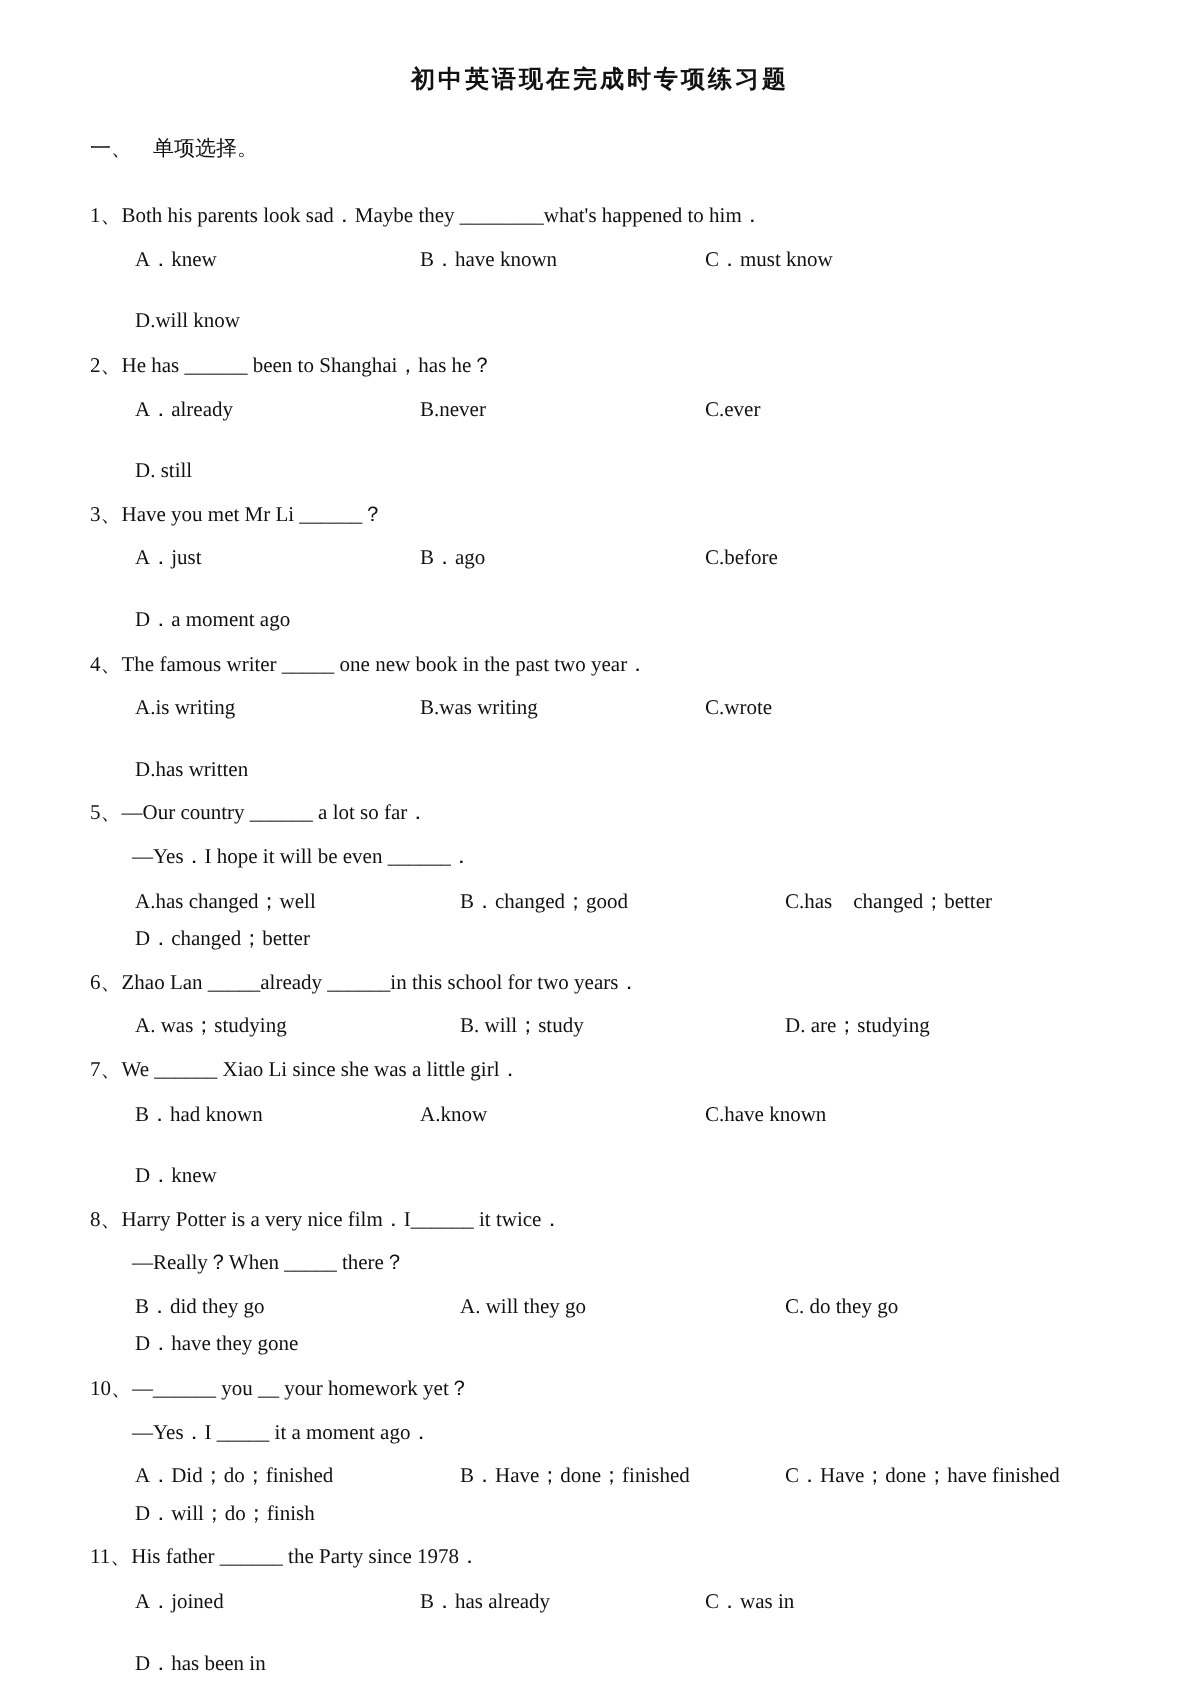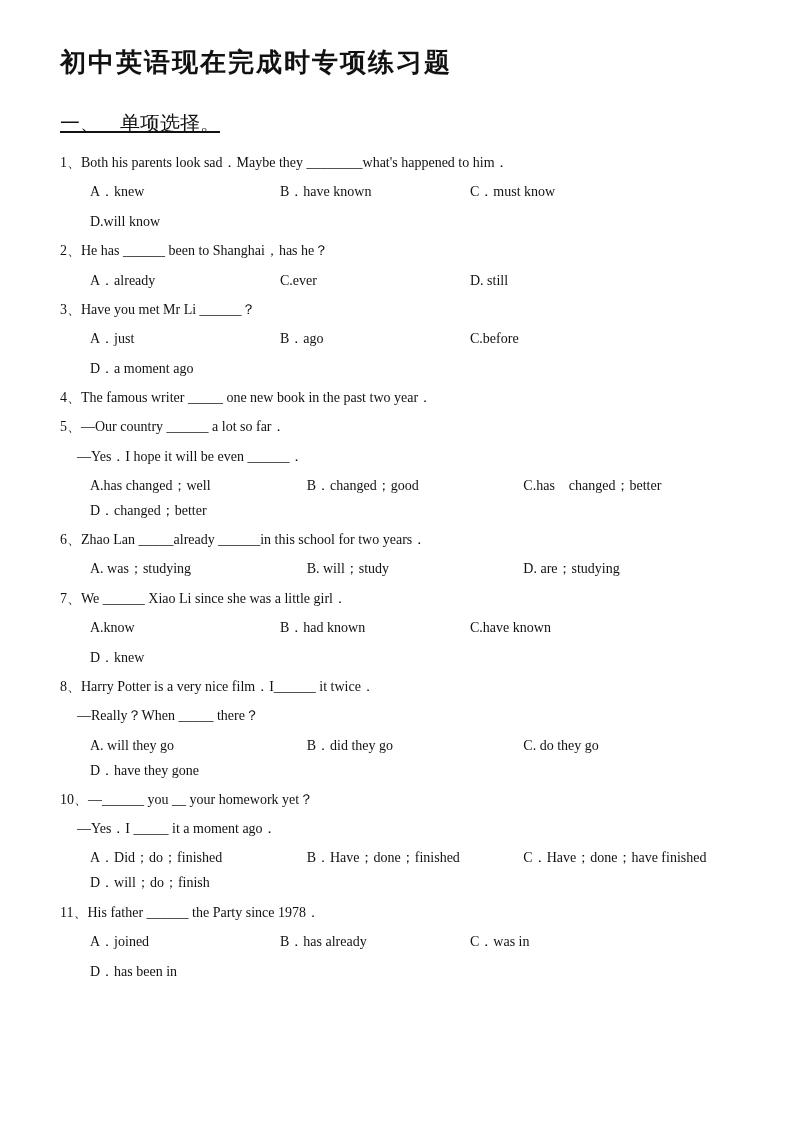--- a/index.html
+++ b/index.html
@@ -19,52 +19,52 @@
       width: 800px;
       min-height: 1132px;
       background: #fff;
       padding: 40px 60px 40px 60px;
       position: relative;
       font-size: 14px;
       line-height: 1.8;
       color: #111;
     }
     .title {
-      font-size: 26px;
+      text-align: center;
+      font-size: 16px;
       font-weight: bold;
       margin-bottom: 18px;
       letter-spacing: 2px;
     }
     .section-header {
-      margin-bottom: 9px;
-      font-size: 20px;
-      text-decoration: underline;
+      margin-bottom: 20px;
+      font-size: 14px;
     }
     .question {
       margin-bottom: 4px;
       text-indent: 0;
     }
     .options {
       margin-left: 30px;
       margin-bottom: 4px;
       display: flex;
       flex-wrap: wrap;
-      gap: 5px 30px;
+      gap: 16px 30px;
     }
     .options-2col {
       display: grid;
       grid-template-columns: 1fr 1fr 1fr;
       margin-left: 30px;
       margin-bottom: 4px;
     }
     .option {
       min-width: 160px;
     }
     .indent {
-      margin-left: 17px;
+      margin-left: 28px;
     }
   </style>
 </head>
 <body>
 
 <div class="page">
   <div class="title">初中英语现在完成时专项练习题</div>
 
   <div class="section-header">一、　单项选择。</div>
 
@@ -76,36 +76,43 @@
     <span class="option">B．have known</span>
     <span class="option">C．must know</span>
     <span class="option">D.will know</span>
   </div>
 
   <div class="question">
     <span>2、He has ______ been to Shanghai，has he？</span>
   </div>
   <div class="options">
     <span class="option">A．already</span>
+    <span class="option">B.never</span>
     <span class="option">C.ever</span>
     <span class="option">D. still</span>
   </div>
 
   <div class="question">
     <span>3、Have you met Mr Li ______？</span>
   </div>
   <div class="options">
     <span class="option">A．just</span>
     <span class="option">B．ago</span>
     <span class="option">C.before</span>
     <span class="option">D．a moment ago</span>
   </div>
 
   <div class="question">
     <span>4、The famous writer _____ one new book in the past two year．</span>
+  </div>
+  <div class="options">
+    <span class="option">A.is writing</span>
+    <span class="option">B.was writing</span>
+    <span class="option">C.wrote</span>
+    <span class="option">D.has written</span>
   </div>
 
   <div class="question">
     <span>5、—Our country ______ a lot so far．</span>
   </div>
   <div class="question indent">
     <span>—Yes．I hope it will be even ______．</span>
   </div>
   <div class="options-2col">
     <span>A.has changed；well</span>
@@ -120,36 +127,36 @@
   <div class="options-2col">
     <span>A. was；studying</span>
     <span>B. will；study</span>
     <span>D. are；studying</span>
   </div>
 
   <div class="question">
     <span>7、We ______ Xiao Li since she was a little girl．</span>
   </div>
   <div class="options">
+    <span class="option">B．had known</span>
     <span class="option">A.know</span>
-    <span class="option">B．had known</span>
     <span class="option">C.have known</span>
     <span class="option">D．knew</span>
   </div>
 
   <div class="question">
     <span>8、Harry Potter is a very nice film．I______ it twice．</span>
   </div>
 
   <div class="question indent">
     <span>—Really？When _____ there？</span>
   </div>
   <div class="options-2col">
+    <span>B．did they go</span>
     <span>A. will they go</span>
-    <span>B．did they go</span>
     <span>C. do they go</span>
     <span>D．have they gone</span>
   </div>
 
   <div class="question">
     <span>10、—______ you __ your homework yet？</span>
   </div>
   <div class="question indent">
     <span>—Yes．I _____ it a moment ago．</span>
   </div>

